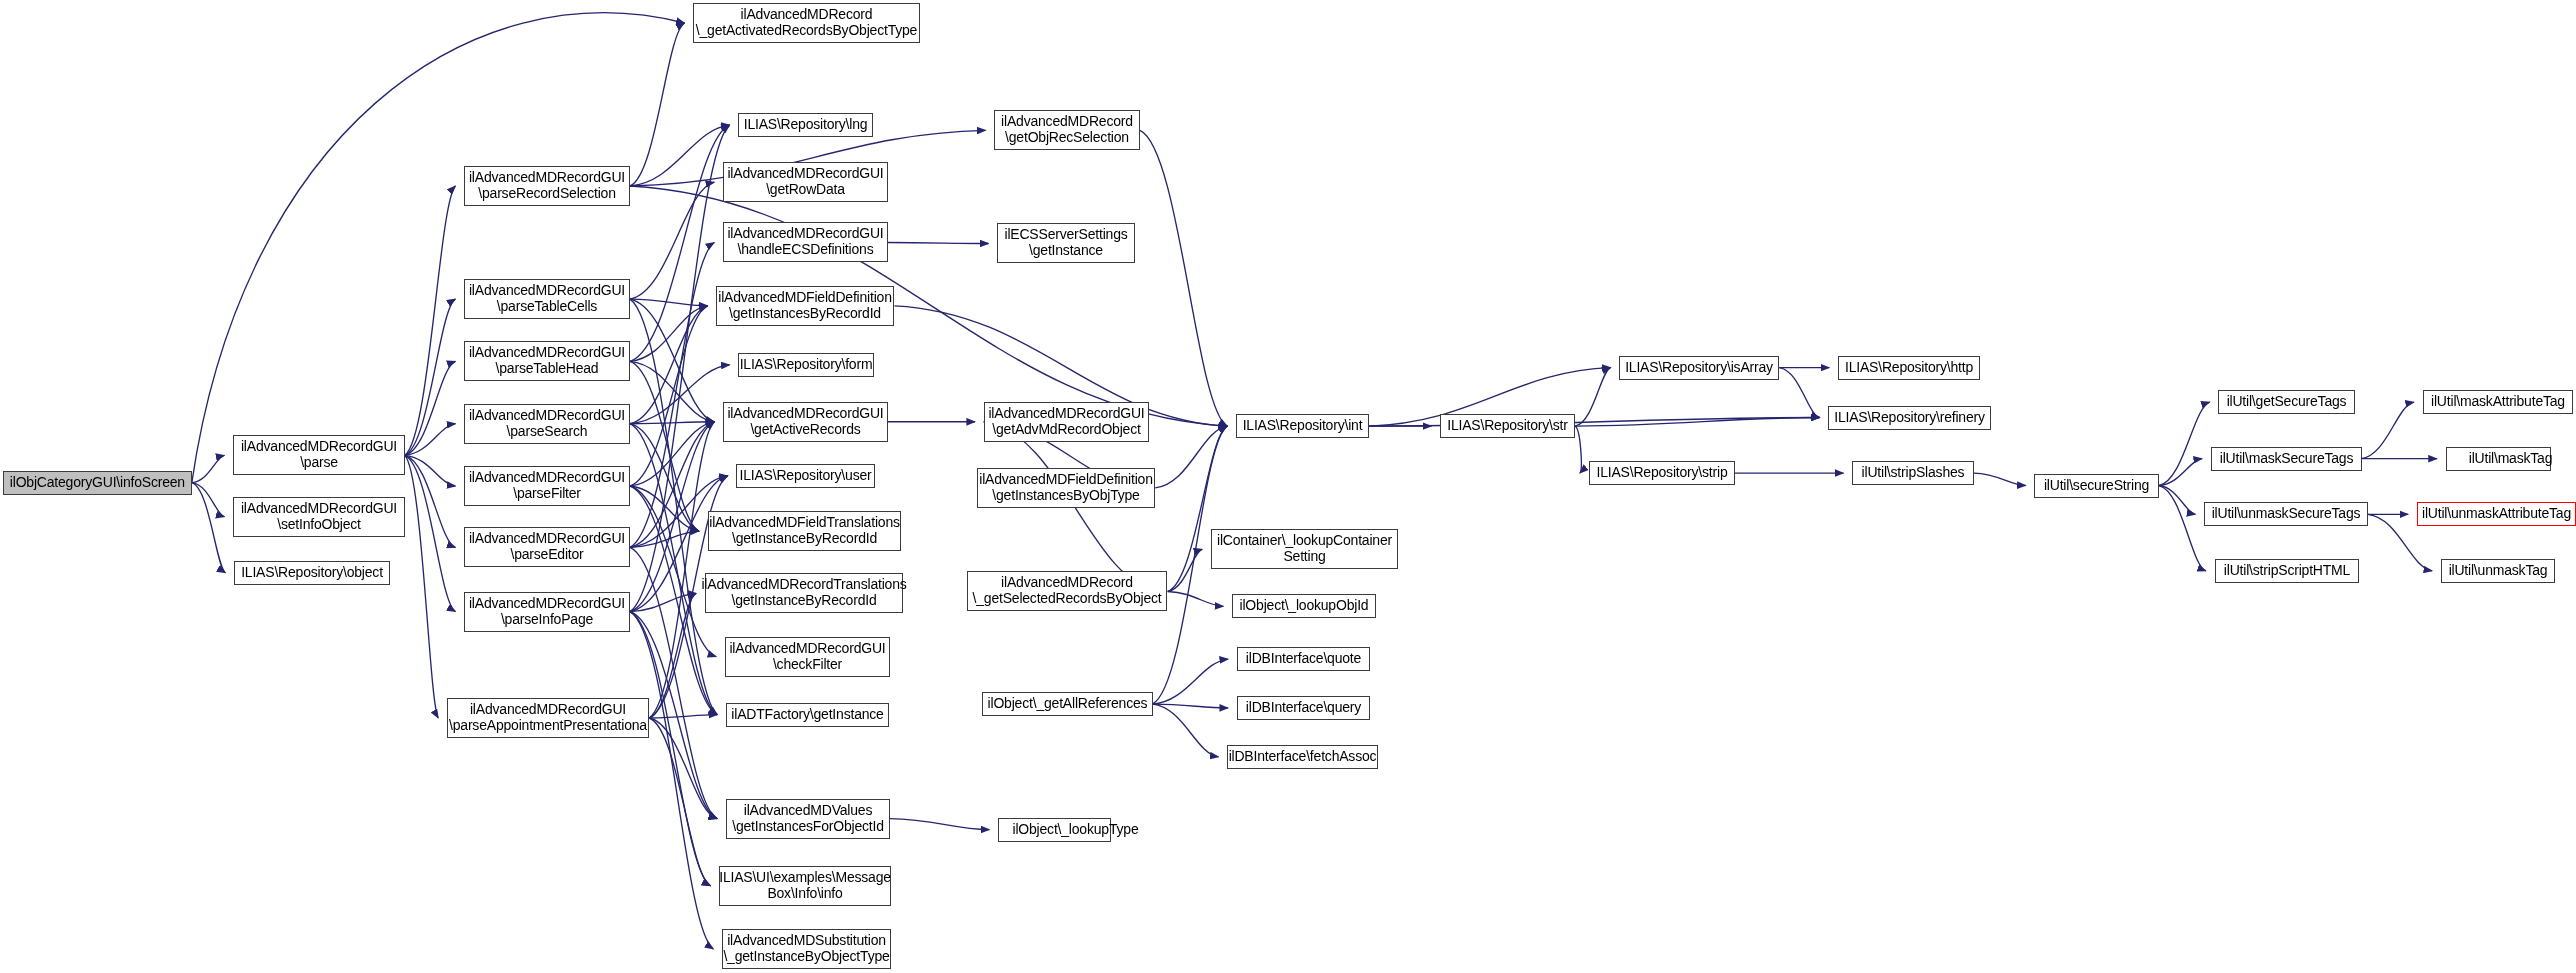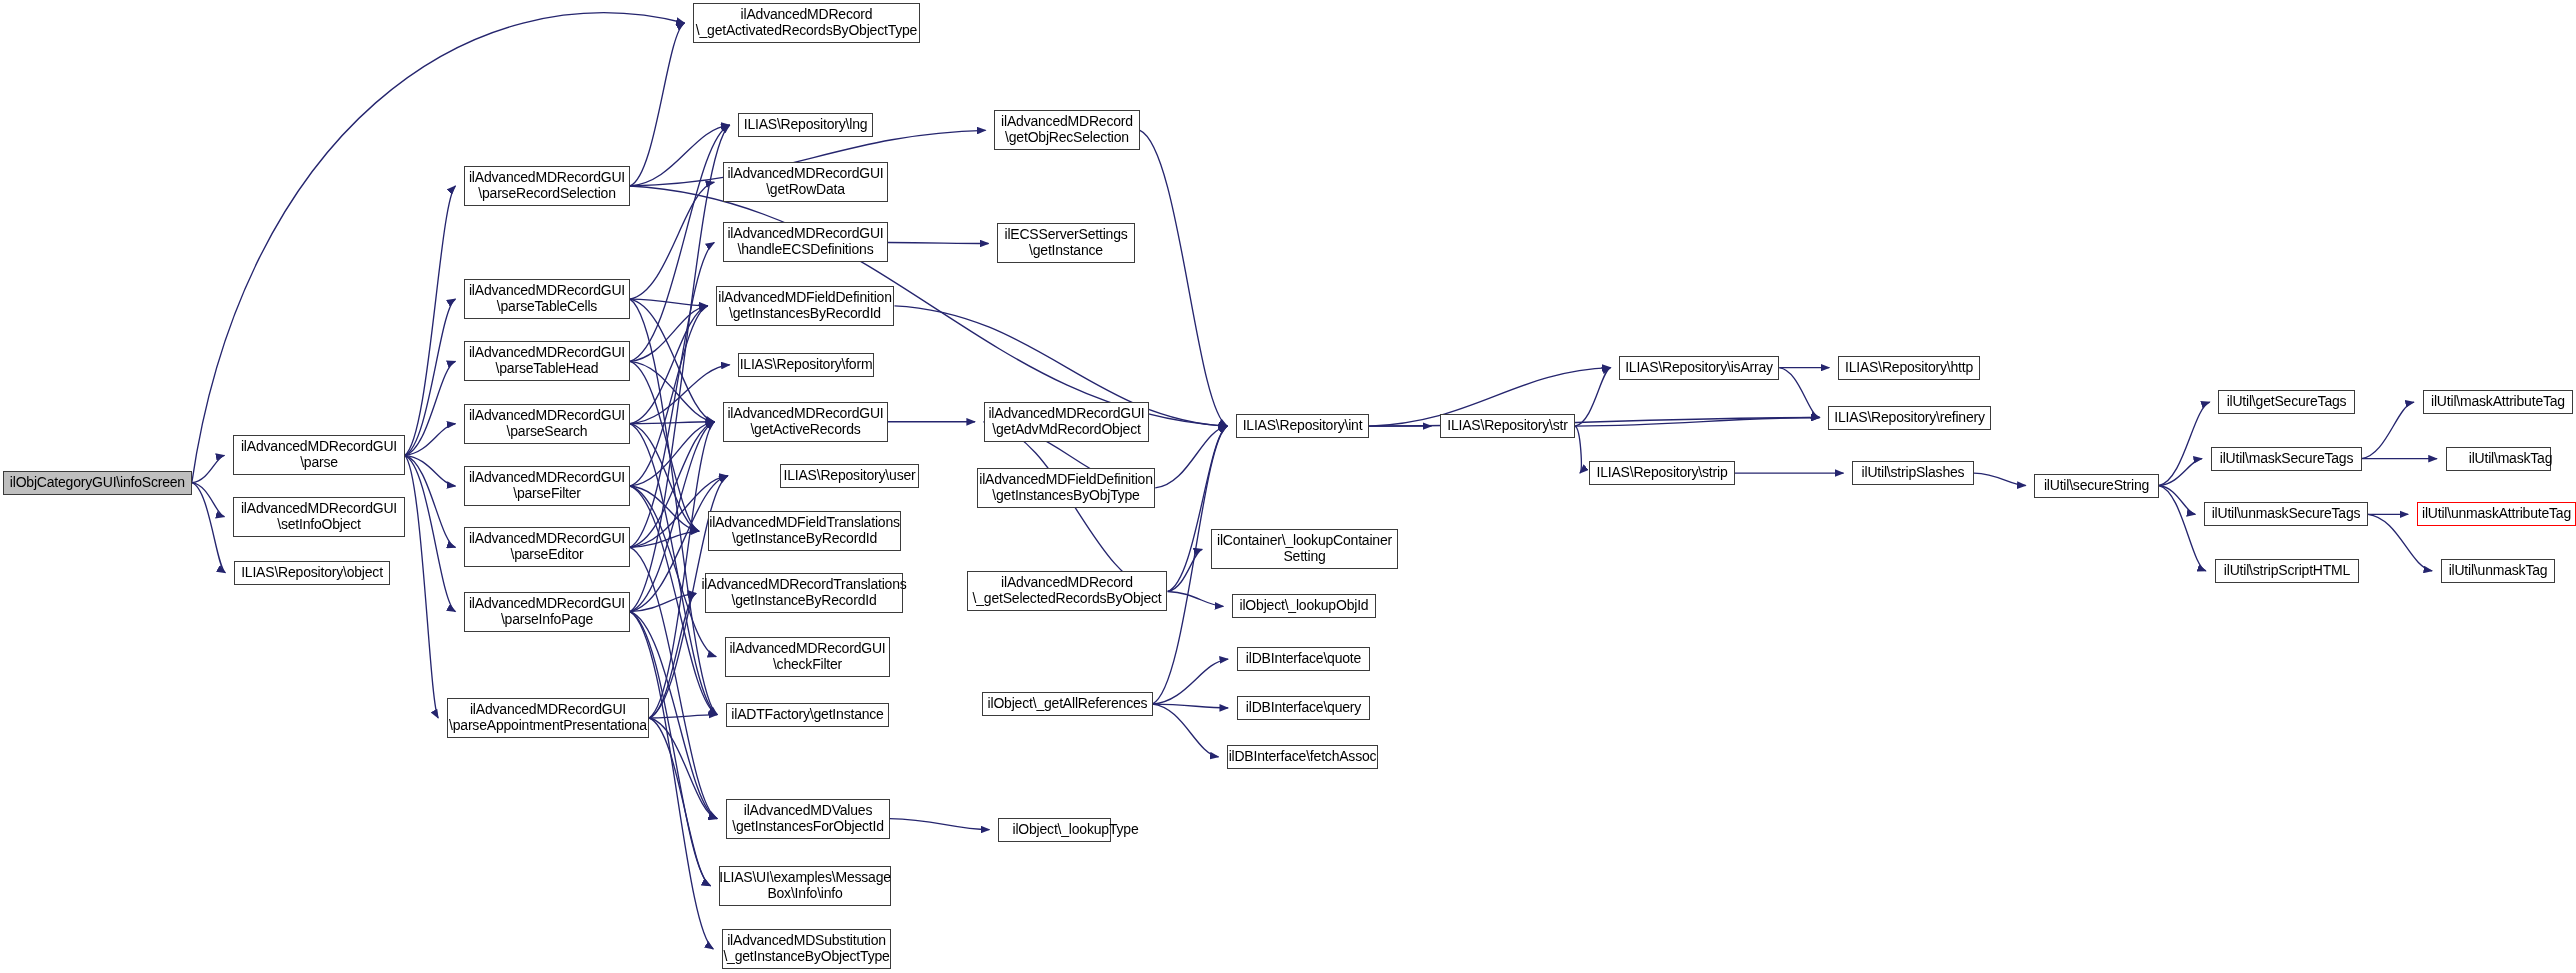--- a/index.html
+++ b/index.html
@@ -140,21 +140,21 @@
       <div class="node" style="left: 738px; top: 113px; width: 135px; height: 24px; align-items: center;"><span>ILIAS\Repository\lng</span></div>
       <div class="node" style="left: 723px; top: 162px; width: 165px; height: 40px;"><span>ilAdvancedMDRecordGUI
 \getRowData</span></div>
       <div class="node" style="left: 723px; top: 222px; width: 165px; height: 40px;"><span>ilAdvancedMDRecordGUI
 \handleECSDefinitions</span></div>
       <div class="node" style="left: 716px; top: 286px; width: 178px; height: 40px;"><span>ilAdvancedMDFieldDefinition
 \getInstancesByRecordId</span></div>
       <div class="node" style="left: 738px; top: 353px; width: 136px; height: 24px;"><span>ILIAS\Repository\form</span></div>
       <div class="node" style="left: 723px; top: 402px; width: 165px; height: 40px;"><span>ilAdvancedMDRecordGUI
 \getActiveRecords</span></div>
-      <div class="node" style="left: 736px; top: 464px; width: 139px; height: 24px; margin-left: 44px;"><span>ILIAS\Repository\user</span></div>
+      <div class="node" style="left: 736px; top: 464px; width: 139px; height: 24px;"><span>ILIAS\Repository\user</span></div>
       <div class="node" style="left: 708px; top: 511px; width: 193px; height: 40px;"><span>ilAdvancedMDFieldTranslations
 \getInstanceByRecordId</span></div>
       <div class="node" style="left: 705px; top: 573px; width: 198px; height: 40px;"><span>ilAdvancedMDRecordTranslations
 \getInstanceByRecordId</span></div>
       <div class="node" style="left: 725px; top: 637px; width: 165px; height: 40px;"><span>ilAdvancedMDRecordGUI
 \checkFilter</span></div>
       <div class="node" style="left: 726px; top: 703px; width: 163px; height: 24px;"><span>ilADTFactory\getInstance</span></div>
       <div class="node" style="left: 726px; top: 799px; width: 164px; height: 40px;"><span>ilAdvancedMDValues
 \getInstancesForObjectId</span></div>
       <div class="node" style="left: 719px; top: 866px; width: 172px; height: 40px;"><span>ILIAS\UI\examples\Message

